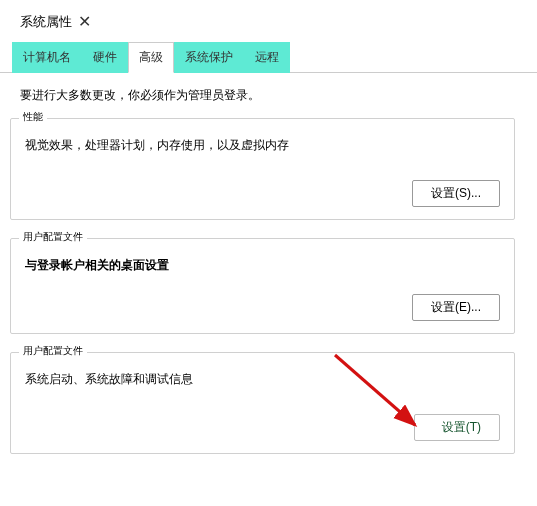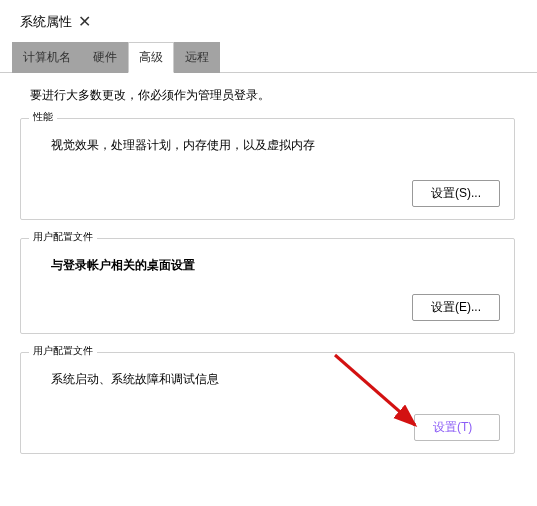--- a/index.html
+++ b/index.html
@@ -35,29 +35,29 @@
     }
     .tab {
       padding: 6px 10px 6px 10px;
       font-size: 12px;
       color: #333;
       cursor: pointer;
       border: 1px solid transparent;
       border-bottom: none;
       position: relative;
       top: 1px;
-      background: #a3a3a3;
+      background: #5eead4;
     }
     .tab.active {
       border: 1px solid #ccc;
       border-bottom: 1px solid #fff;
       background: #fff;
     }
     .content {
-      padding: 14px 22px 0 20px;
+      padding: 14px 22px 0 10px;
     }
     .intro {
       font-size: 12px;
       color: #000;
       margin-bottom: 14px;
       padding-left: 10px;
     }
     .group {
       border: 1px solid #d0d0d0;
       border-radius: 2px;
@@ -72,59 +72,59 @@
       background: #fff;
       padding: 0 4px;
       font-size: 10px;
       color: #000;
     }
     .group-desc {
       font-size: 12px;
       color: #000;
       margin-bottom: 26px;
       margin-top: 6px;
-      margin-left: 16px;
     }
     .group.short .group-desc { margin-bottom: 20px; font-weight: bold; }
     .btn-row {
       display: flex;
       justify-content: flex-end;
     }
     .btn {
       border: 1px solid #999;
       background: #fff;
       padding: 4px 18px;
       font-size: 12px;
       color: #000;
       cursor: pointer;
       border-radius: 2px;
       min-width: 86px;
-      text-align: left;
+      text-align: right;
     }
     .btn.faded {
       border: 1px solid #bcbcbc;
-      color: #8b5cf6;
+      color: #14532d;
     }
     .arrow {
       position: absolute;
       pointer-events: none;
     }
   </style>
 </head>
 <body>
 
 <div class="titlebar">
   <span class="title">系统属性</span>
   <span class="close-btn">✕</span>
 </div>
 
 <div class="tabstrip">
   <div class="tab">计算机名</div>
   <div class="tab">硬件</div>
   <div class="tab active">高级</div>
+  <div class="tab">系统保护</div>
   <div class="tab">远程</div>
 </div>
 
 <div class="content">
   <div class="intro">要进行大多数更改，你必须作为管理员登录。</div>
 
   <fieldset class="group">
     <span class="group-label">性能</span>
     <div class="group-desc">视觉效果，处理器计划，内存使用，以及虚拟内存</div>
     <div class="btn-row">

